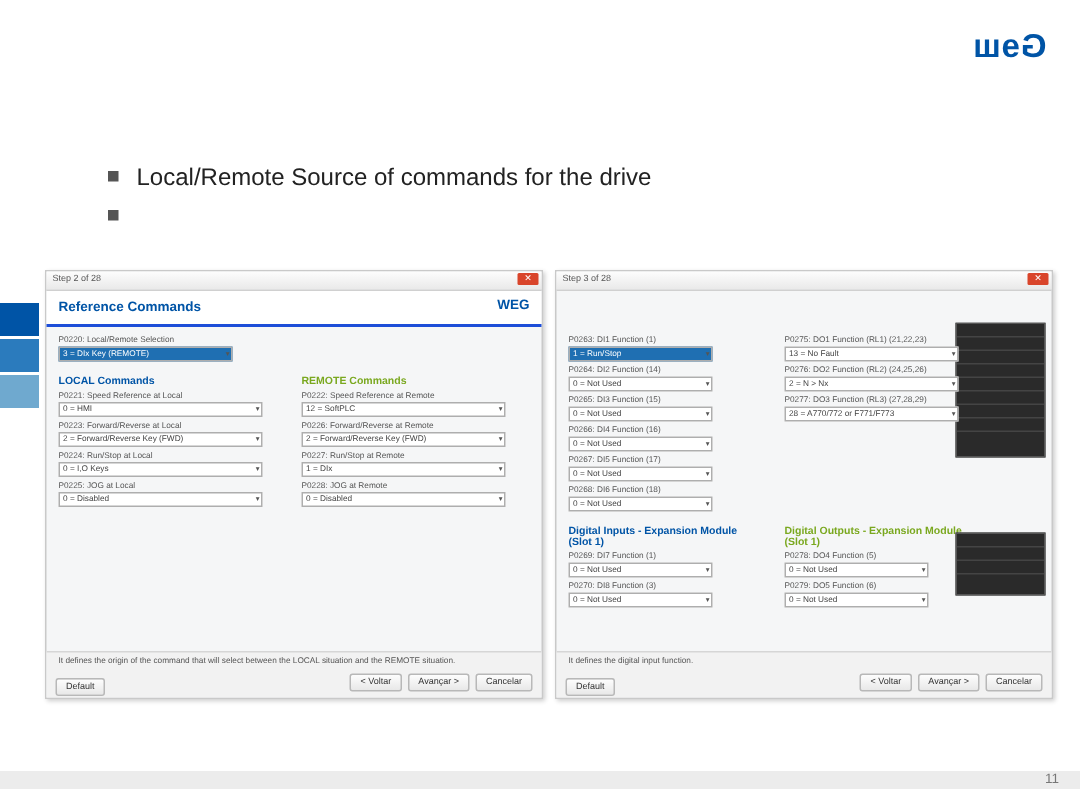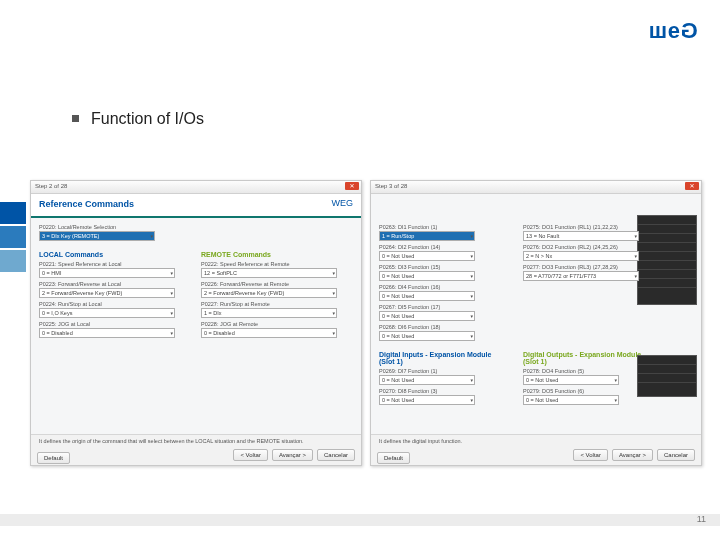--- a/index.html
+++ b/index.html
@@ -13,23 +13,23 @@
   .stripes{position:absolute;left:0;top:202px}
   .stripes div{height:22px;margin-bottom:2px}
   .s1{width:26px;background:#0054a6}
   .s2{width:26px;background:#2b7bbd}
   .s3{width:26px;background:#6fa9cf}
   .shots{position:absolute;left:30px;top:180px;display:flex;gap:8px}
   .shot{width:330px;height:284px;background:#f5f6f7;border:1px solid #c9c9c9;box-shadow:1px 1px 3px rgba(0,0,0,.2);position:relative;font-size:6px;color:#444}
   .tbar{height:12px;background:linear-gradient(#fdfdfd,#e9e9e9);border-bottom:1px solid #d0d0d0;position:relative}
   .tbar .step{position:absolute;left:4px;top:2px;font-size:6px;color:#555}
   .tbar .x{position:absolute;right:2px;top:1px;width:14px;height:8px;background:#d9452b;color:#fff;text-align:center;line-height:8px;font-size:6px;border-radius:1px}
-  .hdr{height:22px;background:#fff;border-bottom:2px solid #0f766e;position:relative;padding:0 6px}
+  .hdr{height:22px;background:#fff;border-bottom:2px solid #1d4ed8;position:relative;padding:0 6px}
   .hdr .ht{position:absolute;left:8px;top:5px;font-weight:bold;color:#0054a6;font-size:9px}
-  .hdr .hlogo{position:absolute;right:8px;top:4px;color:#0054a6;font-weight:400;font-size:9px}
+  .hdr .hlogo{position:absolute;right:8px;top:4px;color:#0054a6;font-weight:700;font-size:9px}
   .body{position:absolute;left:0;right:0;top:34px;bottom:30px;padding:6px 8px;overflow:hidden}
   .botbar{position:absolute;left:0;right:0;bottom:0;height:30px;border-top:1px solid #d6d6d6;background:#f2f2f2}
   .botbar .hint{position:absolute;left:8px;top:3px;font-size:5.5px;color:#555}
   .botbar .btns{position:absolute;right:6px;bottom:4px;display:flex;gap:4px}
   .botbar .def{position:absolute;left:6px;bottom:4px}
   .wbtn{border:1px solid #b8b8b8;background:linear-gradient(#fdfdfd,#e8e8e8);padding:2px 6px;font-size:6px;border-radius:2px;color:#333}
   .sect{color:#0054a6;font-weight:bold;font-size:7px;margin:2px 0 3px}
   .sect.g{color:#7aa81f}
   .lbl{font-size:5.5px;color:#555;margin-top:3px}
   .sel{border:1px solid #aeaeae;background:#fff;height:8px;line-height:8px;padding:0 2px;font-size:5.5px;position:relative;margin-top:1px}
@@ -42,21 +42,22 @@
   .pic .row{height:8px;border-bottom:1px solid #444}
   .footer{position:absolute;left:0;right:0;bottom:14px;height:12px;background:#ececec}
   .pnum{position:absolute;right:14px;bottom:16px;font-size:9px;color:#777}
 </style>
 </head>
 <body>
 
 <div class="slide">
   <div class="logo"><span>ш</span><span>е</span><span class="g">G</span></div>
   <div class="bullets">
-    <div class="b"><span class="sq"></span><span>Function of I/Os</span></div>
+    <div class="b"><span class="sq"></span><span>Local/Remote Source of commands for the drive</span></div>
+    <div class="b"><span class="sq"></span></div>
   </div>
   <div class="stripes">
       <div class="s1"></div>
       <div class="s2"></div>
       <div class="s3"></div>
     </div>
 
   <div class="shots">
 
     <div class="shot">

